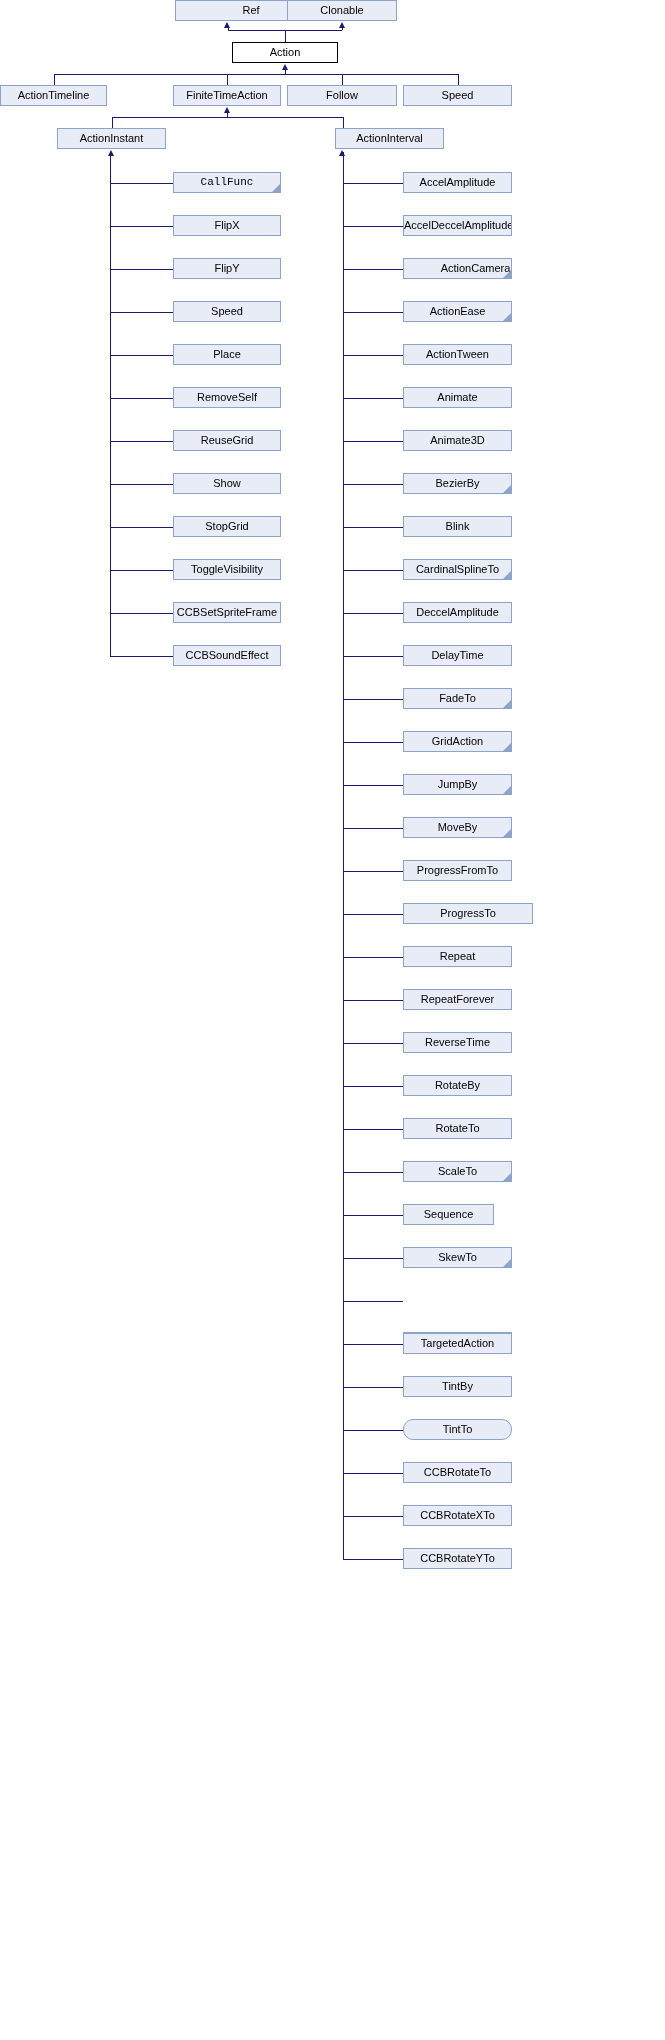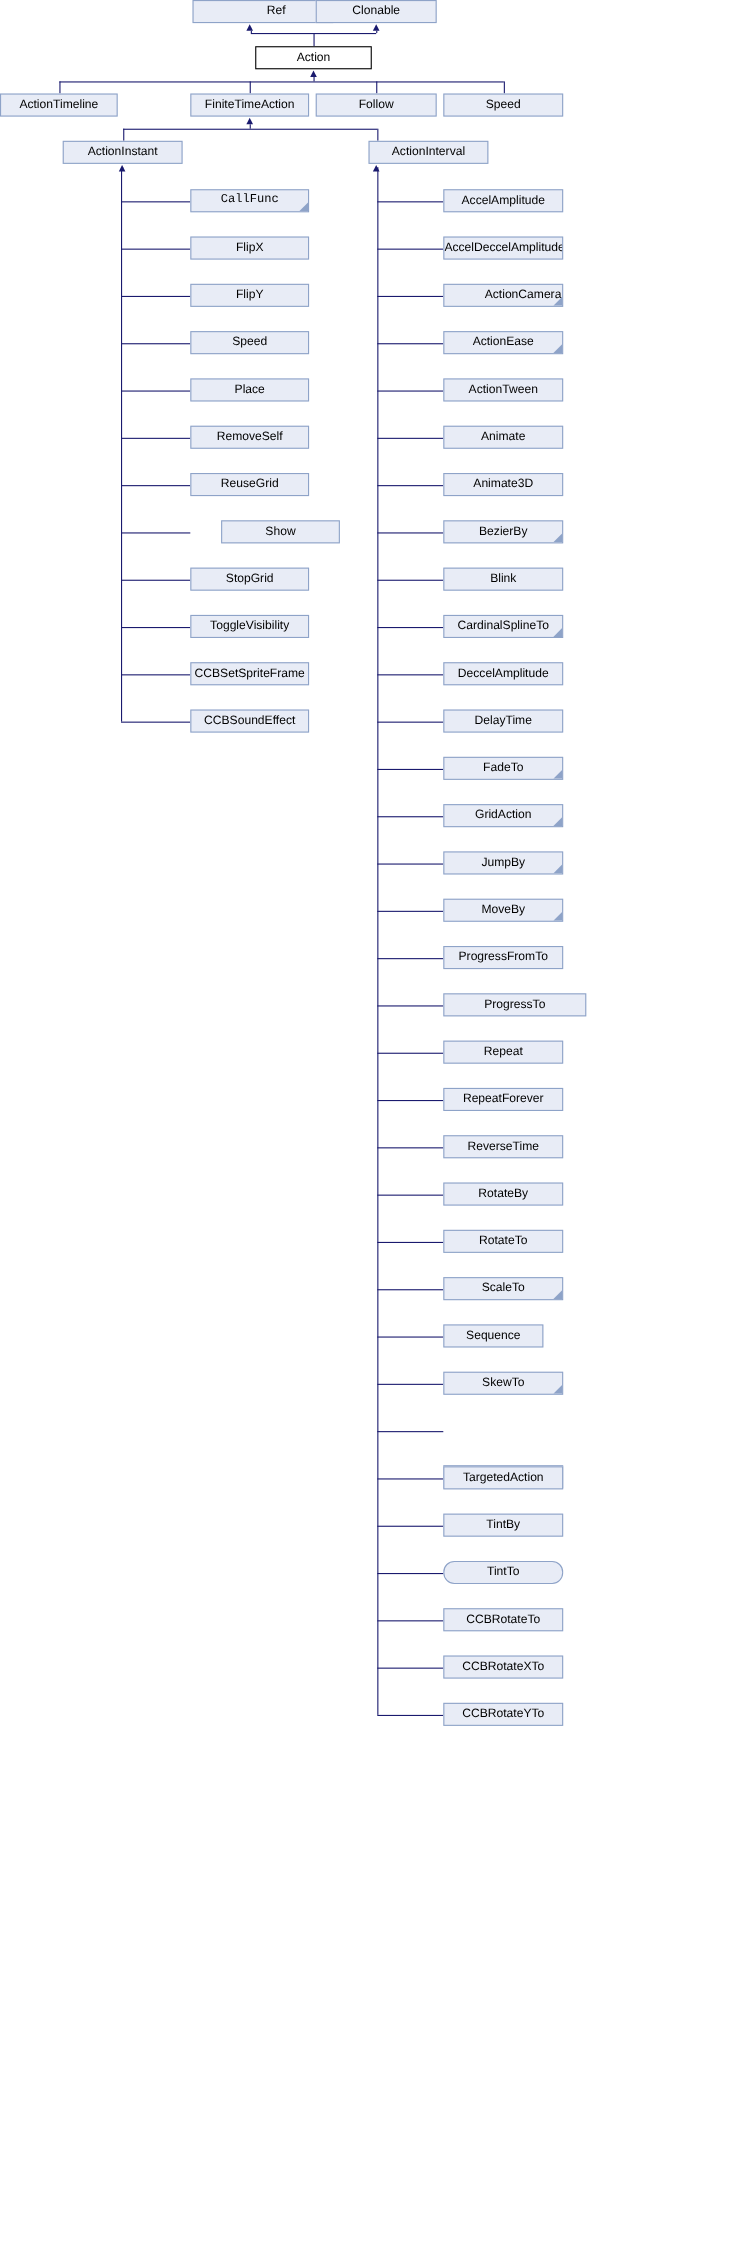--- a/index.html
+++ b/index.html
@@ -150,21 +150,21 @@
       <div class="node" style="left: 403px; top: 85px; width: 109px;">Speed</div>
       <div class="node" style="left: 57px; top: 128px; width: 109px;">ActionInstant</div>
       <div class="node" style="left: 288px; top: 128px; width: 109px; margin-left: 47px;">ActionInterval</div>
       <div class="node folded" style="left: 173px; top: 172px; width: 108px; font-family: Liberation Mono, monospace;">CallFunc</div>
       <div class="node" style="left: 173px; top: 215px; width: 108px;">FlipX</div>
       <div class="node" style="left: 173px; top: 258px; width: 108px;">FlipY</div>
       <div class="node" style="left: 173px; top: 301px; width: 108px;">Speed</div>
       <div class="node" style="left: 173px; top: 344px; width: 108px;">Place</div>
       <div class="node" style="left: 173px; top: 387px; width: 108px;">RemoveSelf</div>
       <div class="node" style="left: 173px; top: 430px; width: 108px;">ReuseGrid</div>
-      <div class="node" style="left: 173px; top: 473px; width: 108px; margin-left: 28px;">Show</div>
+      <div class="node" style="left: 173px; top: 473px; width: 108px;">Show</div>
       <div class="node" style="left: 173px; top: 516px; width: 108px;">StopGrid</div>
       <div class="node" style="left: 173px; top: 559px; width: 108px;">ToggleVisibility</div>
       <div class="node" style="left: 173px; top: 602px; width: 108px;">CCBSetSpriteFrame</div>
       <div class="node" style="left: 173px; top: 645px; width: 108px;">CCBSoundEffect</div>
       <div class="node" style="left: 403px; top: 172px; width: 109px;">AccelAmplitude</div>
       <div class="node" style="left: 403px; top: 215px; width: 109px;">AccelDeccelAmplitude</div>
       <div class="node folded" style="left: 403px; top: 258px; width: 109px; padding-left: 36px;">ActionCamera</div>
       <div class="node folded" style="left: 403px; top: 301px; width: 109px;">ActionEase</div>
       <div class="node" style="left: 403px; top: 344px; width: 109px;">ActionTween</div>
       <div class="node" style="left: 403px; top: 387px; width: 109px;">Animate</div>

